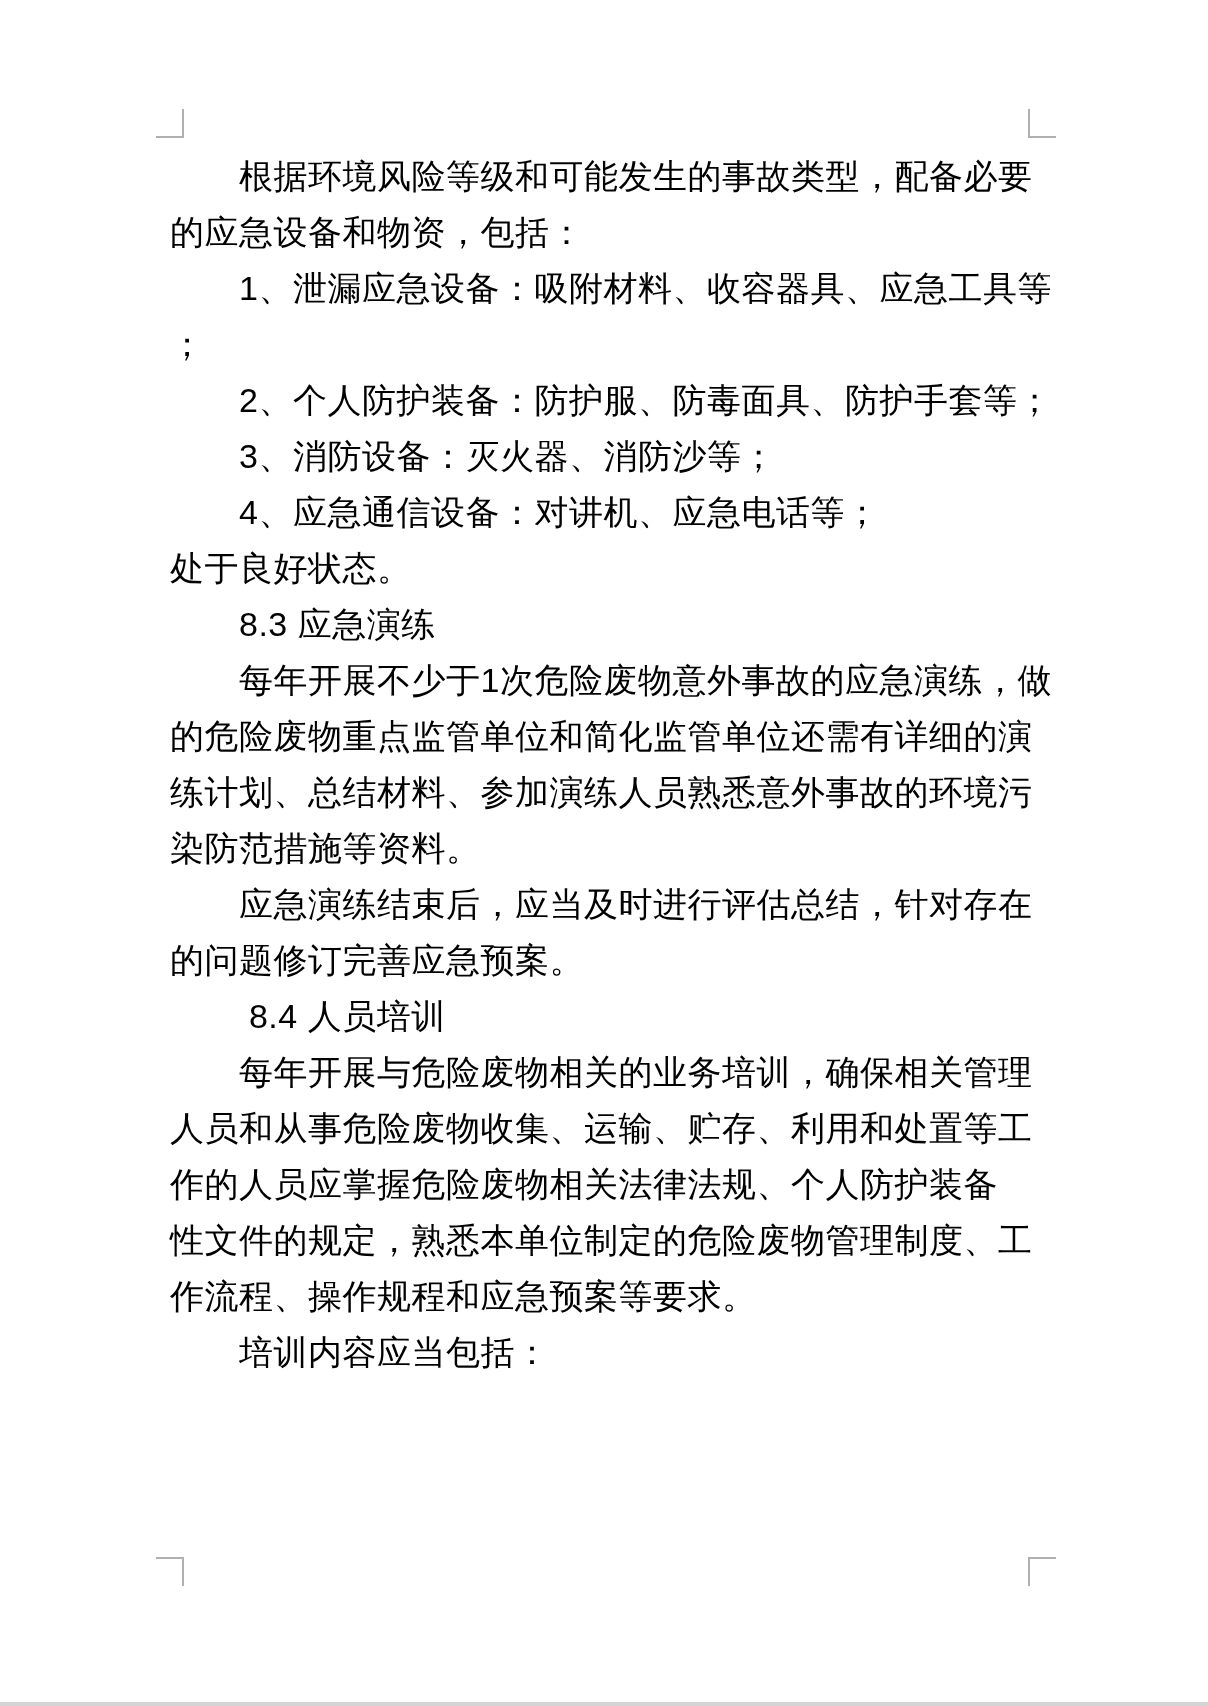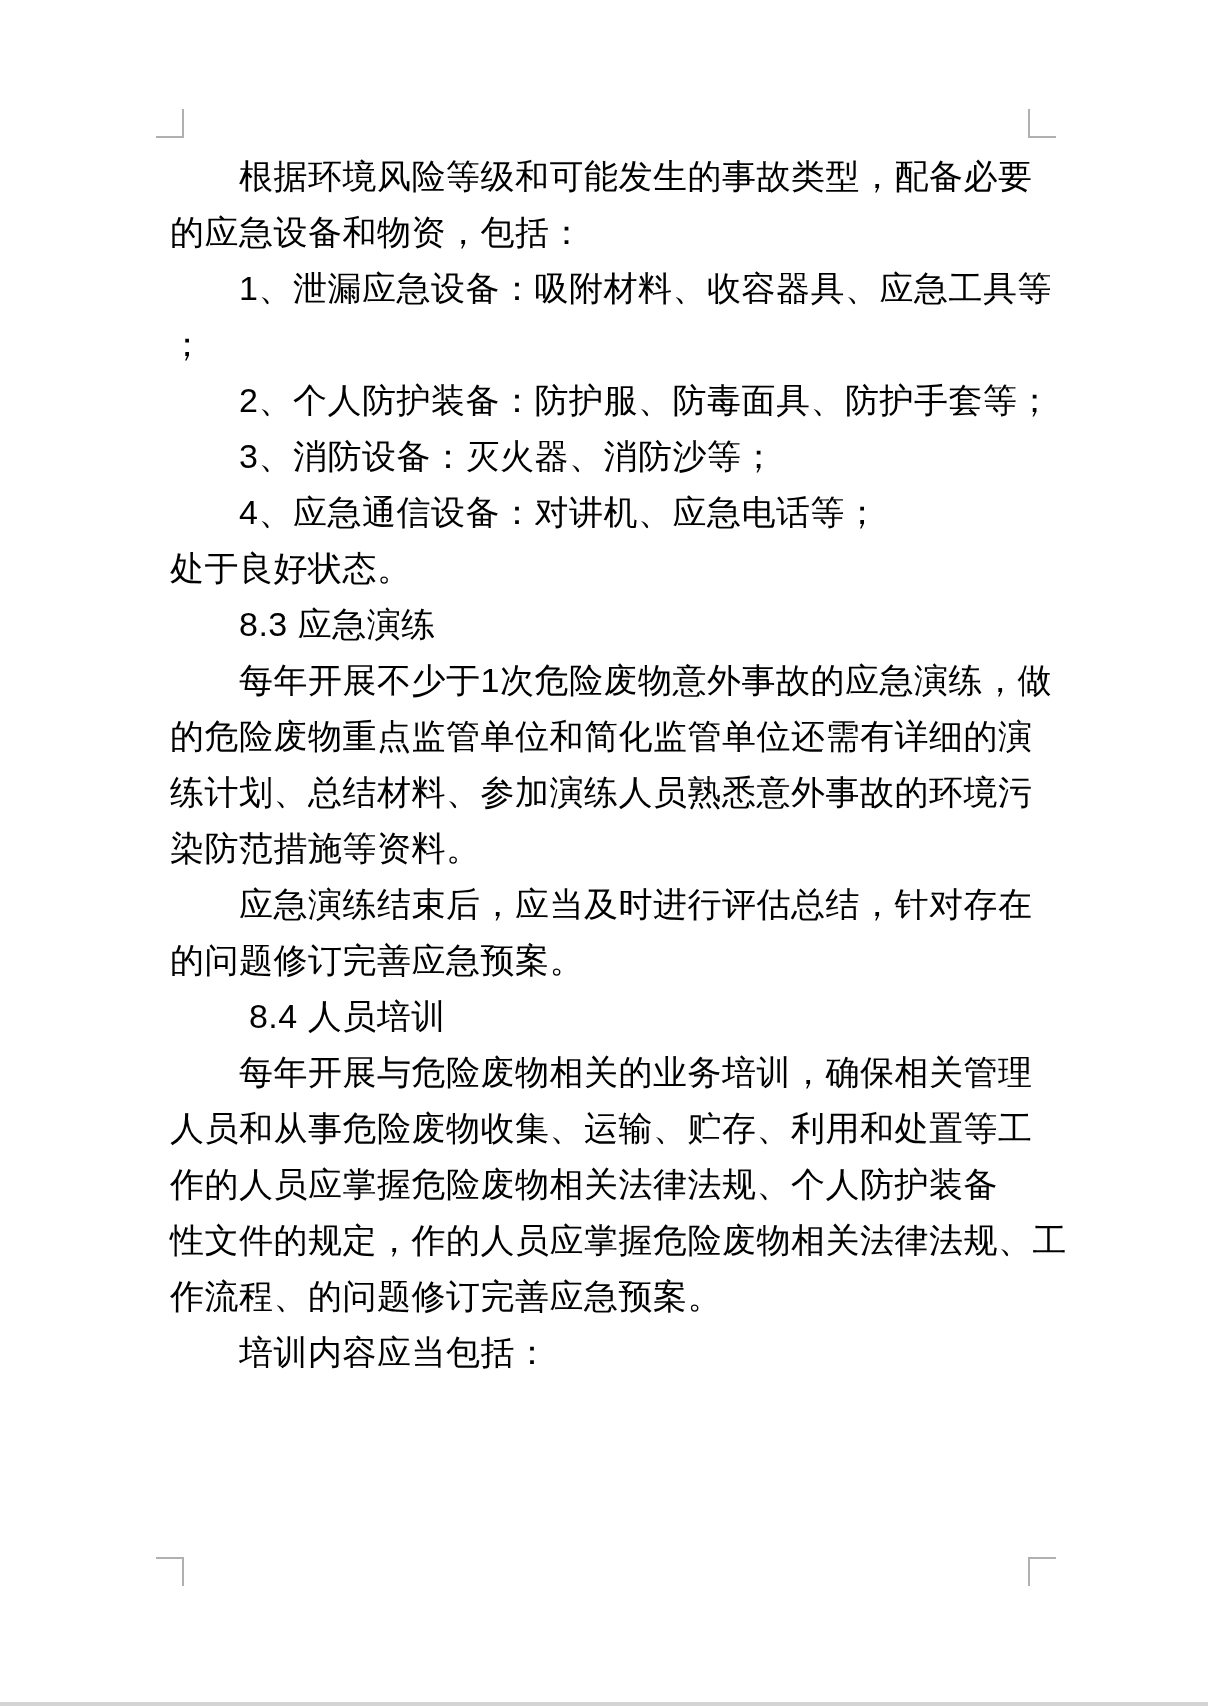--- a/index.html
+++ b/index.html
@@ -47,18 +47,18 @@
       <div class="line">　　每年开展不少于1次危险废物意外事故的应急演练，做</div>
       <div class="line">的危险废物重点监管单位和简化监管单位还需有详细的演</div>
       <div class="line">练计划、总结材料、参加演练人员熟悉意外事故的环境污</div>
       <div class="line">染防范措施等资料。</div>
       <div class="line">　　应急演练结束后，应当及时进行评估总结，针对存在</div>
       <div class="line">的问题修订完善应急预案。</div>
       <div class="line">　　 8.4 人员培训</div>
       <div class="line">　　每年开展与危险废物相关的业务培训，确保相关管理</div>
       <div class="line">人员和从事危险废物收集、运输、贮存、利用和处置等工</div>
       <div class="line">作的人员应掌握危险废物相关法律法规、个人防护装备</div>
-      <div class="line">性文件的规定，作的人员应掌握危险废物相关法律法规、工</div>
-      <div class="line">作流程、的问题修订完善应急预案。</div>
+      <div class="line">性文件的规定，熟悉本单位制定的危险废物管理制度、工</div>
+      <div class="line">作流程、操作规程和应急预案等要求。</div>
       <div class="line">　　培训内容应当包括：</div>
     </div>
   <div class="page-edge"></div>
 </div>
 
 </body></html>

